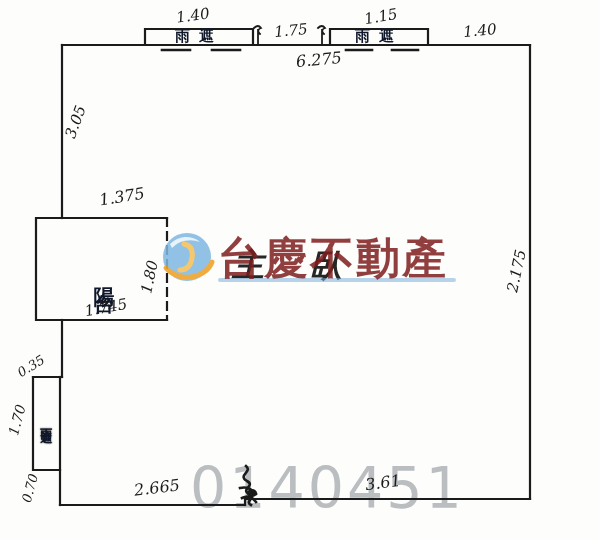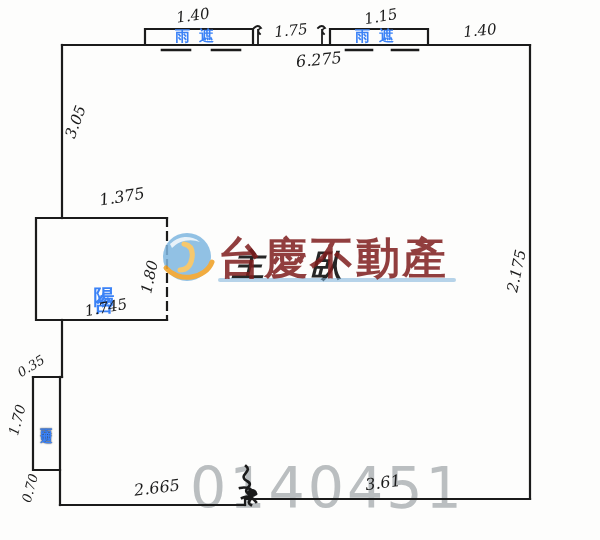--- a/index.html
+++ b/index.html
@@ -18,21 +18,21 @@
   .labels{z-index:3;}
   
   .dim{
     position:absolute;font-family:"DejaVu Serif",serif;font-style:italic;
     font-size:15px;color:#1b1b1b;white-space:nowrap;line-height:1;
     transform-origin:center center;
   }
   
   .cjk{
     position:absolute;font-family:"DejaVu Sans",sans-serif;font-weight:bold;
-    color:#3b82f6;white-space:nowrap;line-height:1.05;
+    color:#0f172a;white-space:nowrap;line-height:1.05;
   }
   .cjk.vert{writing-mode:vertical-rl;text-orientation:upright;}
   .room-label{
     position:absolute;left:232px;top:244px;font-size:32px;letter-spacing:46px;
     color:#262626;font-family:"DejaVu Sans",sans-serif;font-weight:bold;z-index:3;font-style:italic;
   }
   
   .brand{position:absolute;left:160px;top:228px;width:310px;height:62px;z-index:4;}
   .brand-text{
     position:absolute;left:58px;top:8px;font-size:44px;font-weight:bold;

